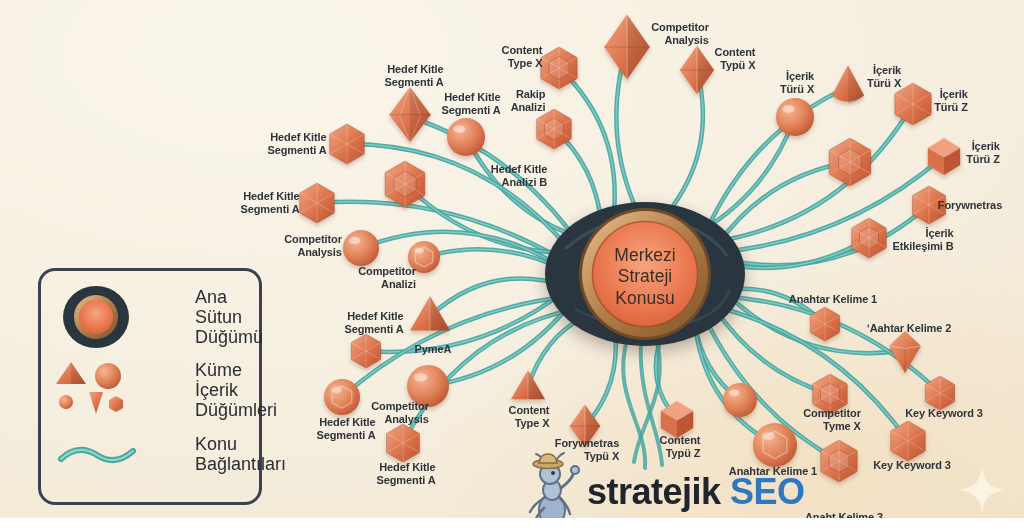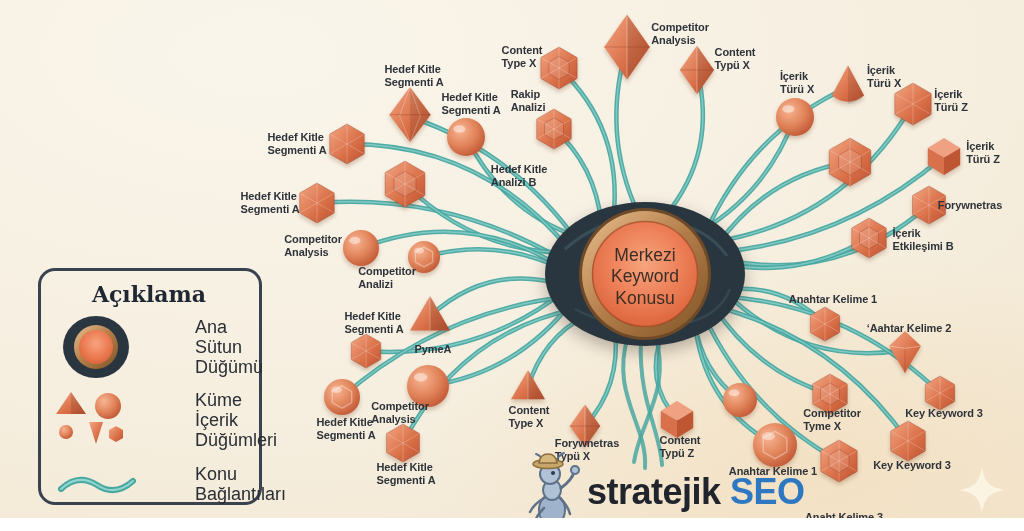--- a/index.html
+++ b/index.html
@@ -9,21 +9,21 @@
       radial-gradient(55% 60% at 80% 88%, rgba(243,219,183,.6), rgba(243,219,183,0) 70%),
       radial-gradient(130% 130% at 25% 10%, #FAF5EB 0%, #F6EFE0 50%, #F0E3CB 100%);}
   #net{position:absolute;left:0;top:0;}
   #shapes{filter:drop-shadow(0 3px 2px rgba(120,60,30,.28));}
   #centerG{filter:drop-shadow(0 6px 8px rgba(60,50,40,.35));}
   .page-title{position:absolute;left:38px;top:16px;width:340px;
     font-family:"DejaVu Serif","Liberation Serif",serif;font-weight:bold;
     font-size:40px;line-height:1.12;color:#4B7E98;white-space:pre-line;}
   .nlabel{position:absolute;transform:translate(-50%,-50%);
     font-size:11px;font-weight:600;line-height:1.2;color:#2E333A;
-    text-align:left;white-space:pre-line;letter-spacing:-.1px;}
+    text-align:right;white-space:pre-line;letter-spacing:-.1px;}
   .center-label{position:absolute;left:645px;top:277px;transform:translate(-50%,-50%);
     font-size:17.5px;font-weight:500;line-height:1.22;color:#3B2E25;
     text-align:center;white-space:pre-line;}
   .legend{position:absolute;left:38px;top:268px;width:224px;height:237px;
     border:3px solid #39434F;border-radius:17px;box-sizing:border-box;
     padding:8px 14px 6px 12px;}
   .legend-title{font-family:"DejaVu Serif","Liberation Serif",serif;
     font-weight:bold;font-size:22px;color:#1F2733;text-align:center;margin:2px 0 2px 0;}
   .legend-row{display:flex;align-items:center;gap:10px;}
   .legend-icon{flex:0 0 88px;display:flex;justify-content:center;}
@@ -326,21 +326,20 @@
         </g>
       </g>
 
     <g transform="translate(982,490)">
       <path d="M0,-23 C3,-7 7,-3 23,0 C7,3 3,7 0,23 C-3,7 -7,3 -23,0 C-7,-3 -3,-7 0,-23 Z" fill="#FBF4E2"></path>
     </g>
   </svg>
 
 
   <div class="legend">
-    <div class="legend-title">Açıklama</div>
 
     <div class="legend-row" style="height:76px">
       <div class="legend-icon">
         <svg width="78" height="72" viewBox="0 0 78 72">
           <ellipse cx="38" cy="36" rx="33" ry="31" fill="#2A363F"></ellipse>
           <circle cx="38" cy="36" r="22" fill="url(#gCop)"></circle>
           <circle cx="38" cy="36" r="17" fill="url(#gCtr)"></circle>
         </svg>
       </div>
       <div class="legend-text">Ana Sütun
@@ -368,21 +367,21 @@
           <path d="M5,22 q17,-16 36,-4 q18,12 36,-4" fill="none" stroke="#49A7A1" stroke-width="6" stroke-linecap="round"></path>
           <path d="M5,22 q17,-16 36,-4 q18,12 36,-4" fill="none" stroke="#8FD6CD" stroke-width="2" stroke-linecap="round"></path>
         </svg>
       </div>
       <div class="legend-text">Konu
 Bağlantıları</div>
     </div>
   </div>
 
   <div class="center-label">Merkezi
-Keyword
+Strateji
 Konusu</div>
 
   <div id="labels">
       <div class="nlabel" style="left: 414px; top: 76px;">Hedef Kitle
 Segmenti A</div>
       <div class="nlabel" style="left: 471px; top: 104px;">Hedef Kitle
 Segmenti A</div>
       <div class="nlabel" style="left: 522px; top: 57px;">Content
 Type X</div>
       <div class="nlabel" style="left: 528px; top: 101px;">Rakip

